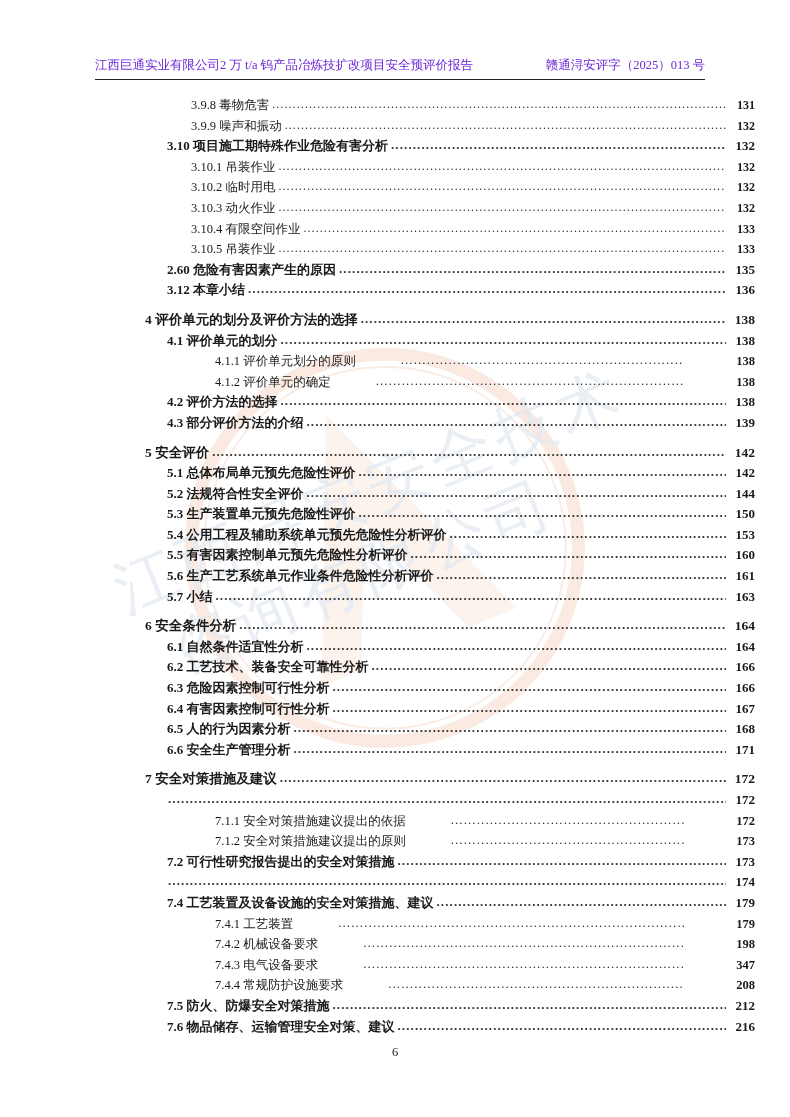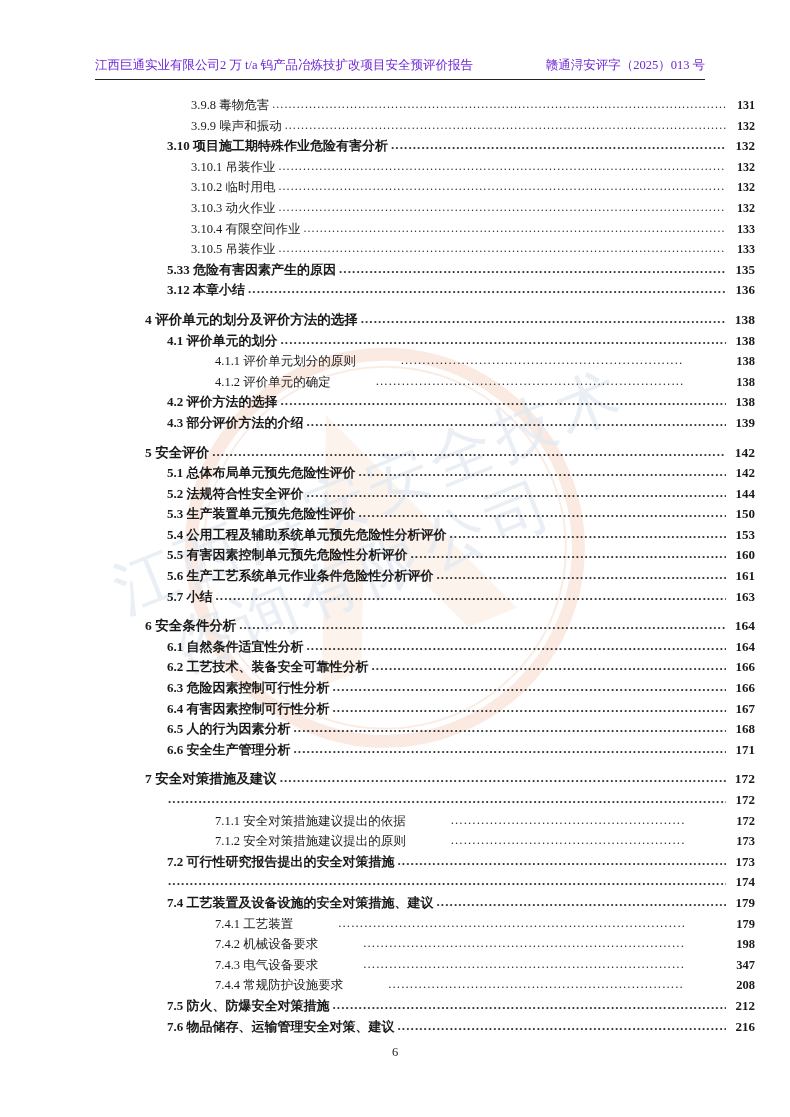--- a/index.html
+++ b/index.html
@@ -235,21 +235,21 @@
           <span class="toc-label">3.10.4 有限空间作业</span>
           <span class="toc-dots">........................................................................................................................................................................................................</span>
           <span class="toc-page">133</span>
         </div>
         <div class="toc-row lvl3">
           <span class="toc-label">3.10.5 吊装作业</span>
           <span class="toc-dots">........................................................................................................................................................................................................</span>
           <span class="toc-page">133</span>
         </div>
         <div class="toc-row lvl2">
-          <span class="toc-label">5.33 危险有害因素产生的原因</span>
+          <span class="toc-label">2.60 危险有害因素产生的原因</span>
           <span class="toc-dots">........................................................................................................................................................................................................</span>
           <span class="toc-page">135</span>
         </div>
         <div class="toc-row lvl2">
           <span class="toc-label">3.12 本章小结</span>
           <span class="toc-dots">........................................................................................................................................................................................................</span>
           <span class="toc-page">136</span>
         </div>
         <div class="toc-row lvl1 gap-top">
           <span class="toc-label">4 评价单元的划分及评价方法的选择</span>

